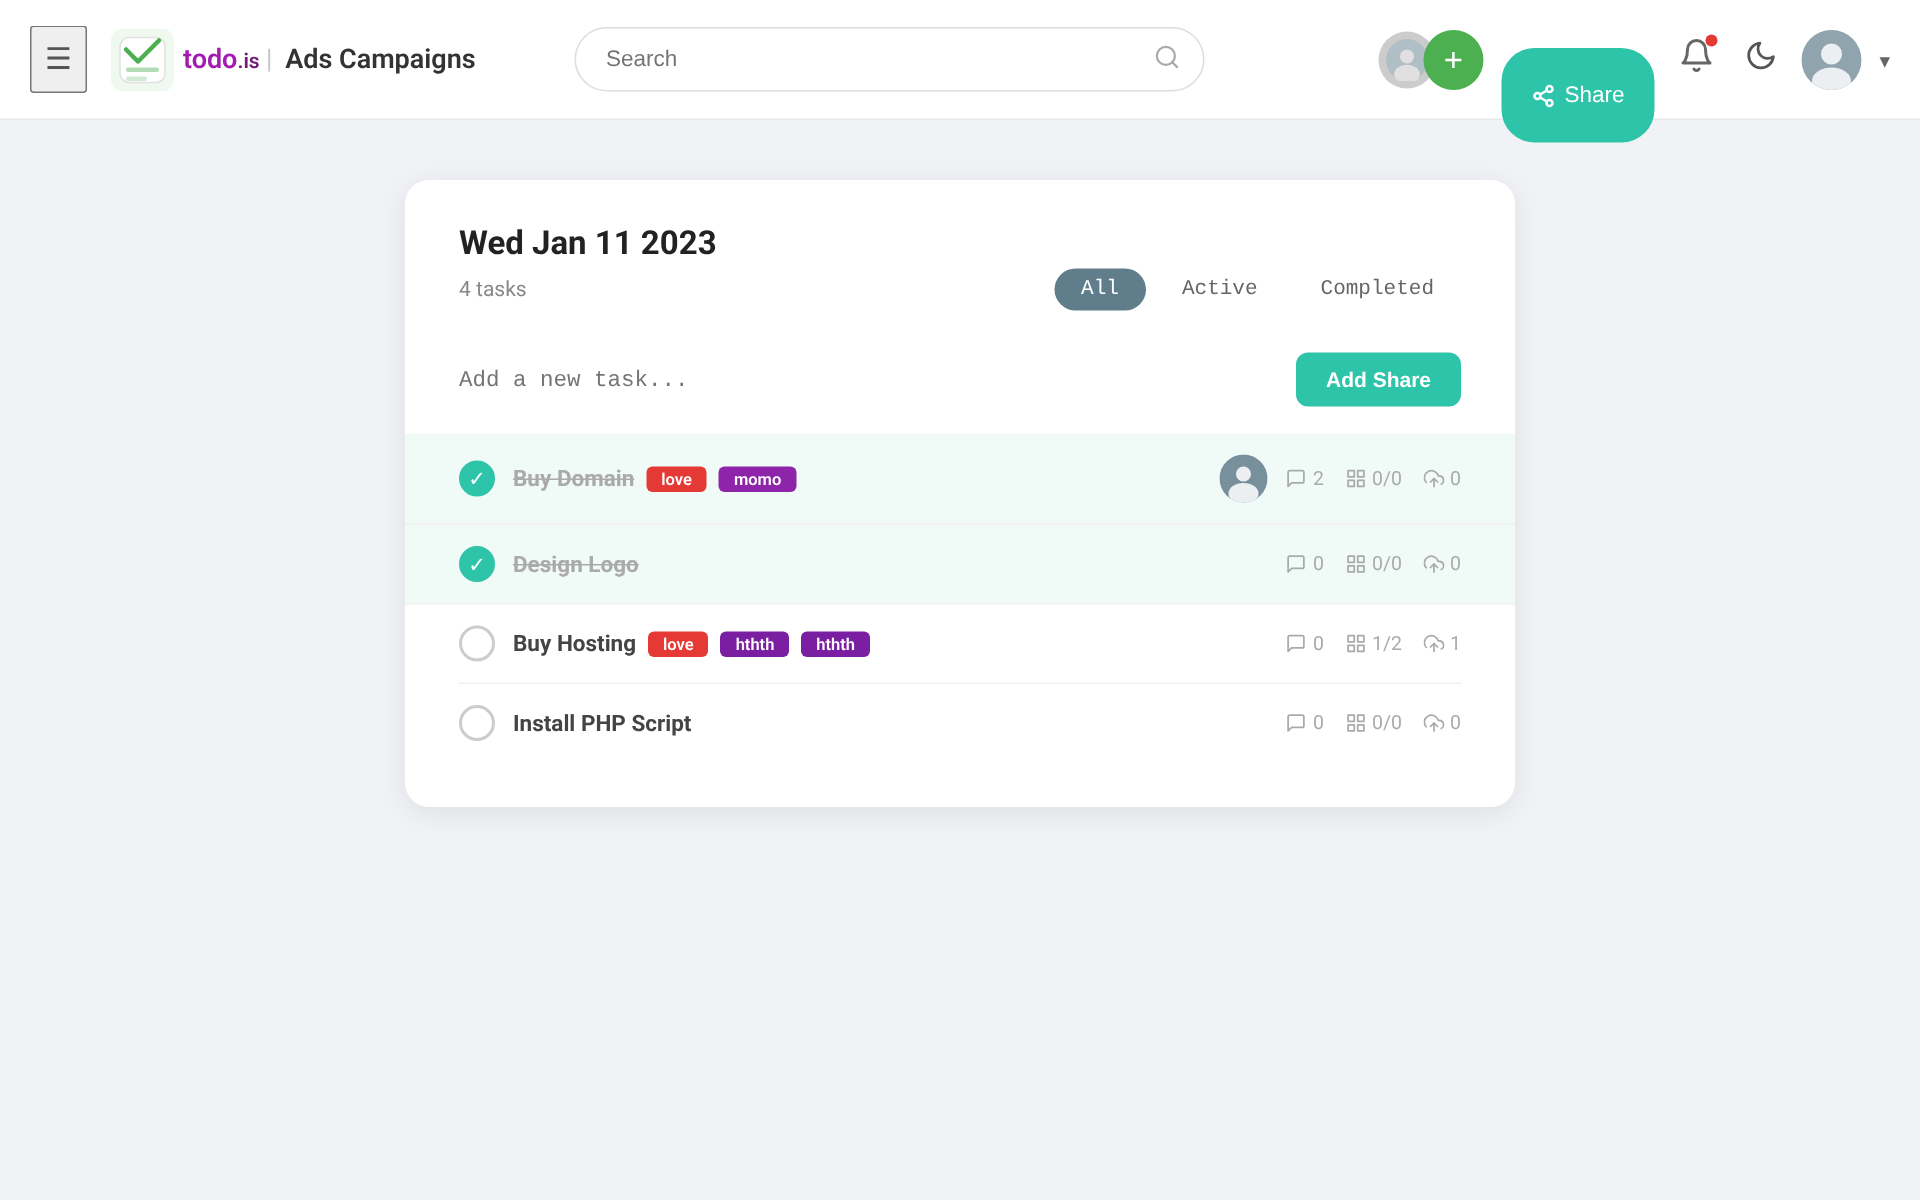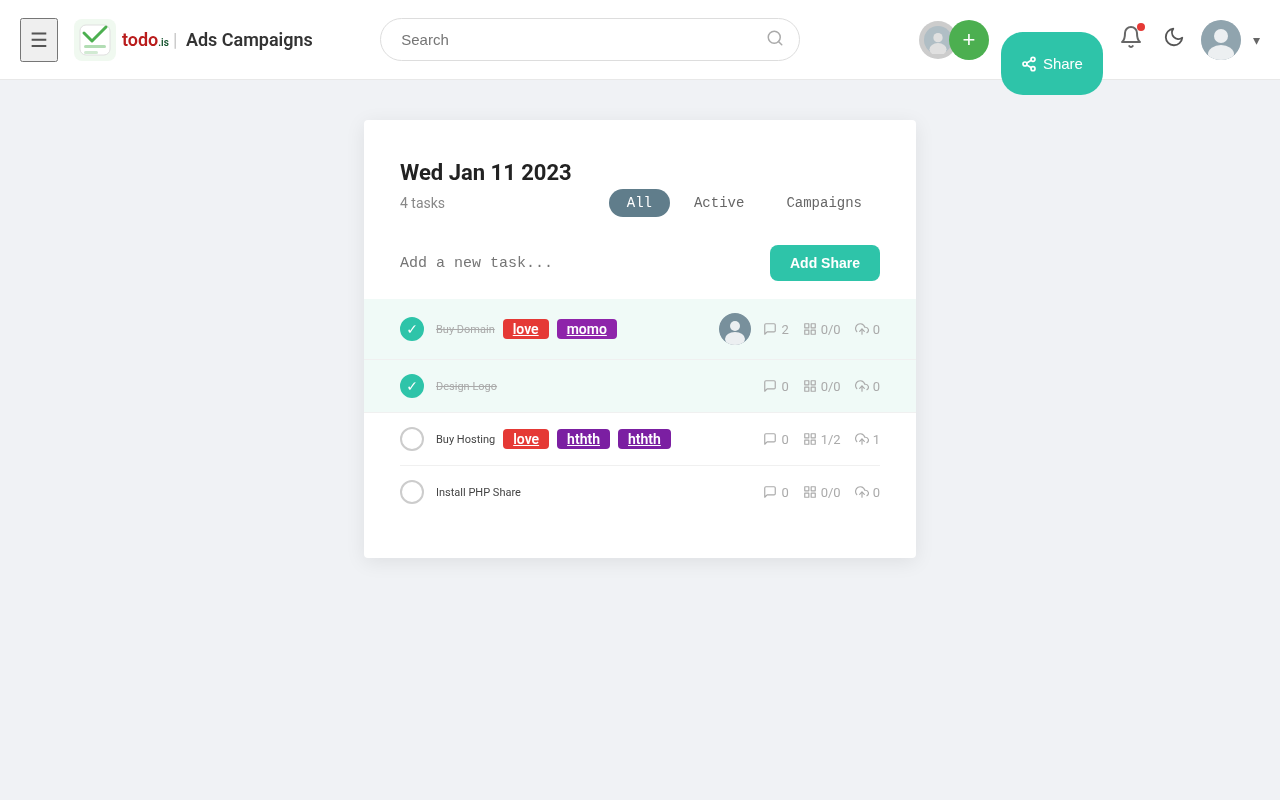--- a/index.html
+++ b/index.html
@@ -34,22 +34,22 @@
     }
     .logo-icon {
       width: 42px;
       height: 42px;
     }
     .logo-text {
       font-size: 18px;
       font-weight: 600;
       color: #333;
     }
-    .logo-text span.todo { color: #b91c1c; }
-    .logo-text span.is { color: #14532d; font-size: 10px; }
+    .logo-text span.todo { color: #a21caf; }
+    .logo-text span.is { color: #701a75; font-size: 14px; }
     .logo-separator { color: #ccc; margin: 0 4px; }
     .logo-project { color: #333; font-weight: 600; }
 
     .search-bar {
       flex: 1;
       max-width: 420px;
       margin: 0 auto;
       position: relative;
     }
     .search-bar input {
@@ -168,23 +168,23 @@
     
     .main {
       display: flex;
       justify-content: center;
       align-items: flex-start;
       padding: 40px 20px;
     }
 
     .task-card {
       background: #fff;
-      border-radius: 4px;
-      width: 552px;
-      padding: 40px 36px;
+      border-radius: 16px;
+      width: 740px;
+      padding: 30px 36px;
       box-shadow: 0 4px 20px rgba(0,0,0,0.08);
     }
 
     .card-header {
       margin-bottom: 20px;
     }
     .card-date {
       font-size: 22px;
       font-weight: 700;
       color: #222;
@@ -289,35 +289,34 @@
       flex-direction: column;
       gap: 2px;
     }
     .task-title-row {
       display: flex;
       align-items: center;
       gap: 8px;
       flex-wrap: wrap;
     }
     .task-title {
-      font-size: 11px;
+      font-size: 15px;
       color: #444;
-      font-weight: 400;
+      font-weight: 700;
     }
     .task-title.strikethrough {
       text-decoration: line-through;
       color: #aaa;
     }
     .tag {
       padding: 2px 10px;
       border-radius: 4px;
-      font-size: 14px;
+      font-size: 11px;
       font-weight: 600;
       color: white;
-      text-decoration: underline;
     }
     .tag-red { background: #e53935; }
     .tag-purple { background: #8e24aa; }
     .tag-violet { background: #7b1fa2; }
 
     .task-date-badge {
       display: inline-flex;
       align-items: center;
       gap: 4px;
       font-size: 12px;
@@ -443,21 +442,21 @@
 
 <main class="main">
   <div class="task-card">
     <div class="card-header">
       <div class="card-date">Wed Jan 11 2023</div>
       <div class="card-meta-row">
         <span class="task-count">4 tasks</span>
         <div class="filter-tabs">
           <button class="filter-tab active">All</button>
           <button class="filter-tab">Active</button>
-          <button class="filter-tab">Campaigns</button>
+          <button class="filter-tab">Completed</button>
         </div>
       </div>
     </div>
 
     <div class="add-task-row">
       <input class="add-task-input" type="text" placeholder="Add a new task..." style="">
       <button class="add-task-btn">Add Share</button>
     </div>
 
     <div class="task-list">
@@ -573,21 +572,21 @@
               </svg>
             1
           </span>
         </div>
       </div>
 
       <div class="task-item">
         <div class="task-check"></div>
         <div class="task-content">
           <div class="task-title-row">
-            <span class="task-title">Install PHP Share</span>
+            <span class="task-title">Install PHP Script</span>
           </div>
         </div>
         <div class="task-stats">
           <span class="stat-item">
             <svg width="14" height="14" viewBox="0 0 24 24" fill="none" stroke="#aaa" stroke-width="2" stroke-linecap="round" stroke-linejoin="round">
                 <path d="M21 15a2 2 0 0 1-2 2H7l-4 4V5a2 2 0 0 1 2-2h14a2 2 0 0 1 2 2z"></path>
               </svg>
             0
           </span>
           <span class="stat-item">

